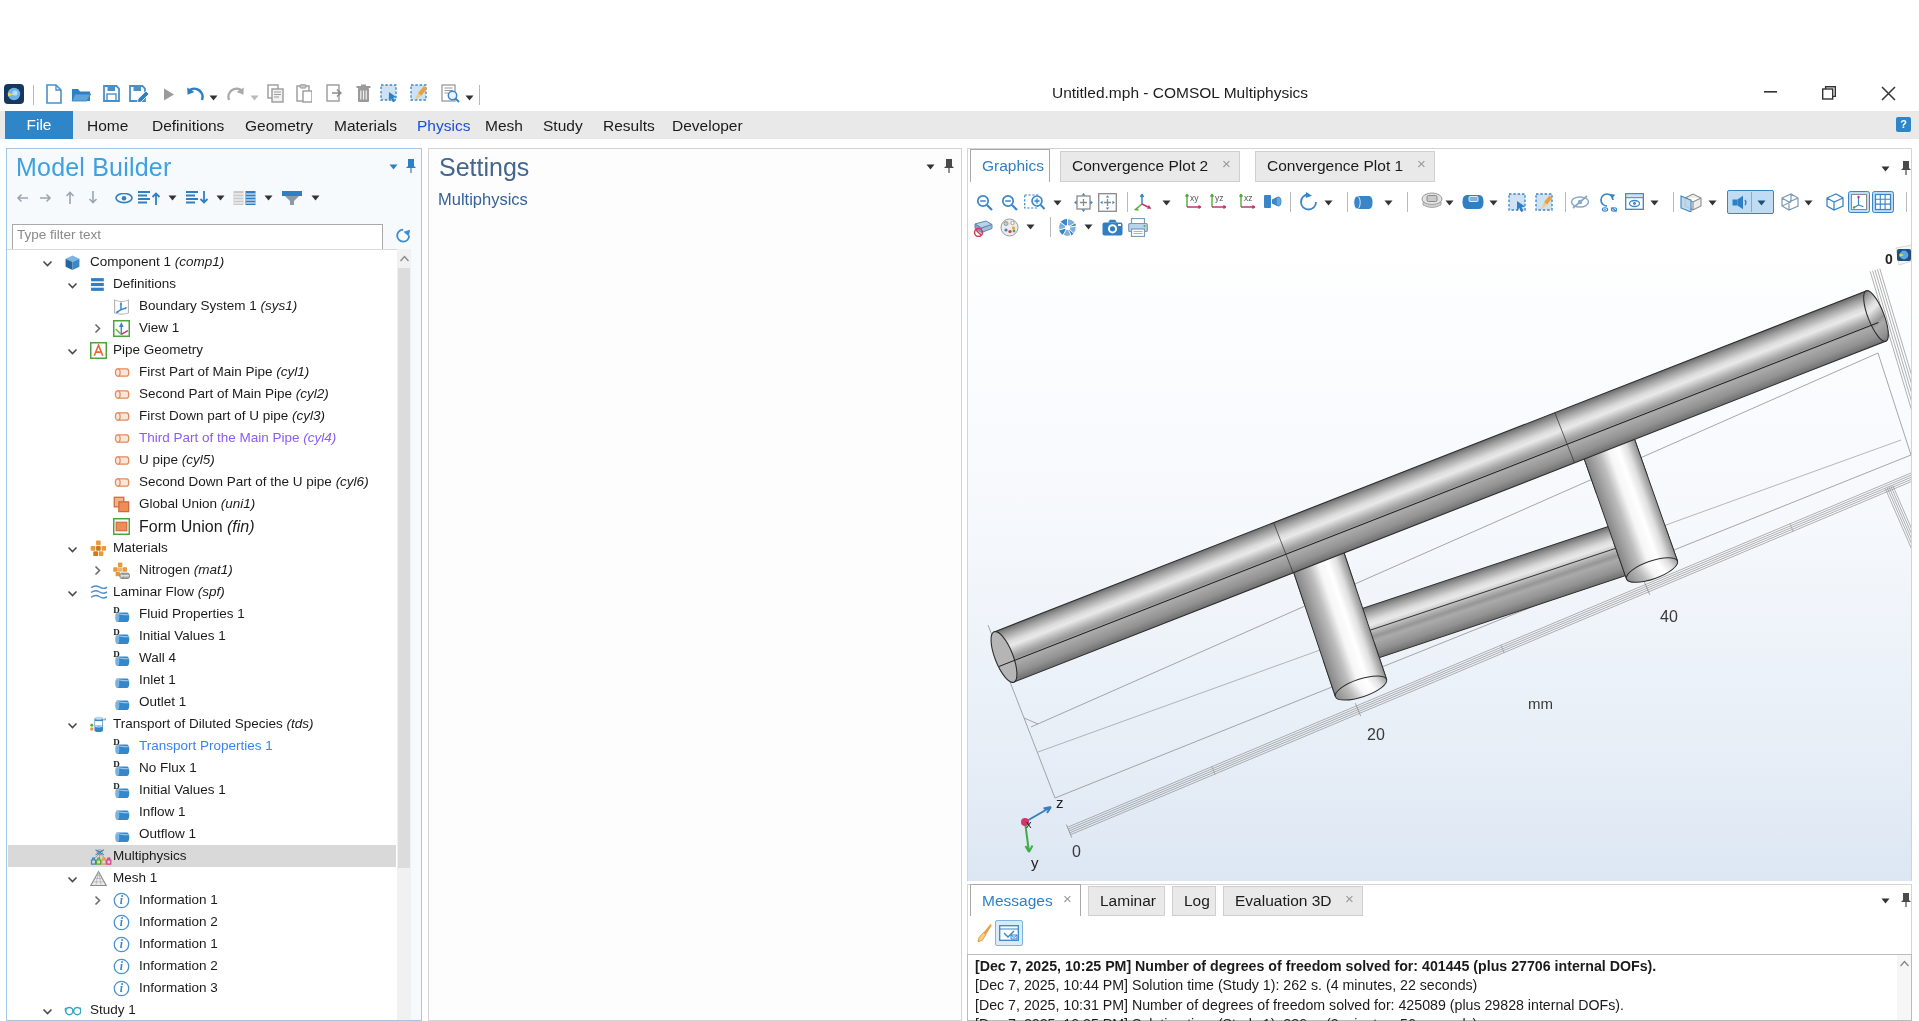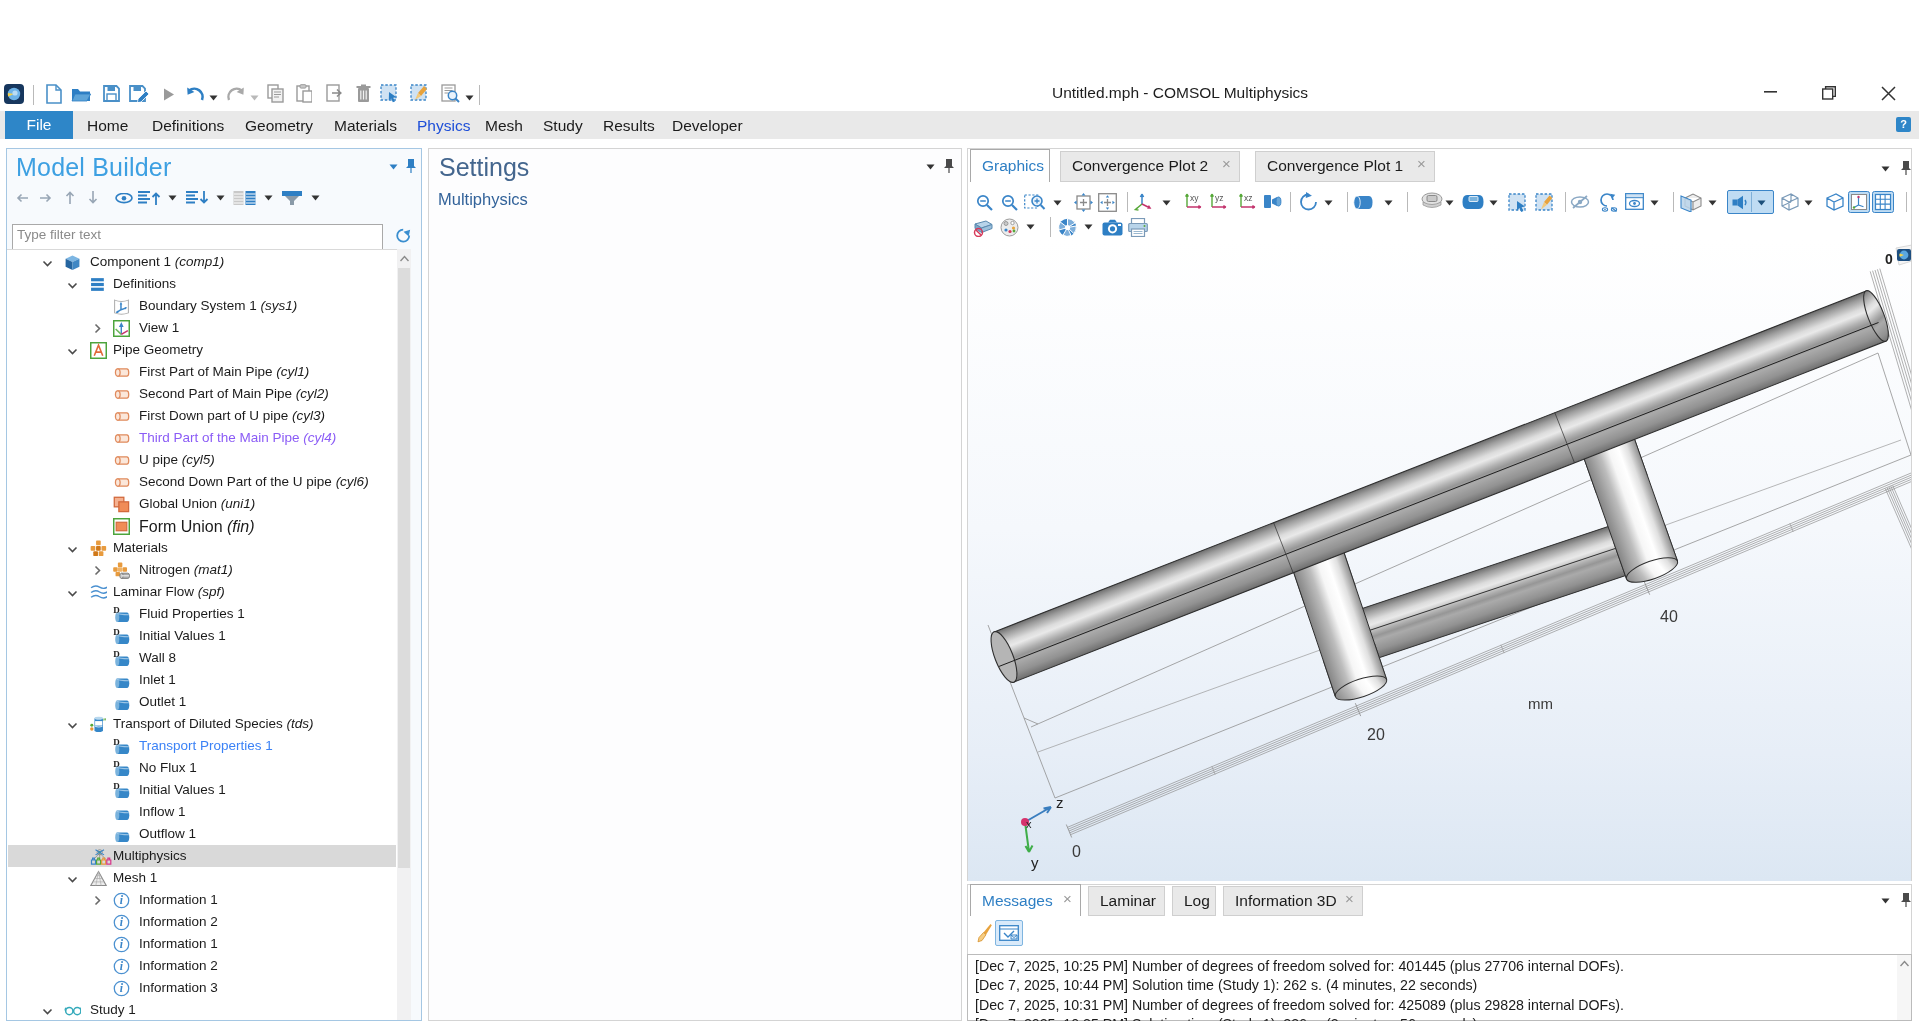--- a/index.html
+++ b/index.html
@@ -306,21 +306,21 @@
     <path d="M3.2 6.6 Q5.6 8.2 15.2 8.2" stroke="#9cc6e6" stroke-width="1.1" fill="none"></path>
     <text x="0.2" y="6.6" font-size="8.5" font-weight="bold" fill="#222" font-family="Liberation Serif">D</text>
   </svg>
 <div style="position:absolute;left:139px;top:628px;font-size:13.5px;color:#1b1b1b;font-weight:normal;white-space:nowrap;">Initial Values 1</div>
 <svg style="position:absolute;left:113px;top:650px" width="17" height="17" viewBox="0 0 16 16">
     <path d="M4 6.2 L13 6.2 Q15.3 6.2 15.3 10.6 Q15.3 15 13 15 L4 15 Z" fill="#3687c8"></path>
     <ellipse cx="4" cy="10.6" rx="1.9" ry="4.4" fill="#7ab3dd"></ellipse>
     <path d="M3.2 6.6 Q5.6 8.2 15.2 8.2" stroke="#9cc6e6" stroke-width="1.1" fill="none"></path>
     <text x="0.2" y="6.6" font-size="8.5" font-weight="bold" fill="#222" font-family="Liberation Serif">D</text>
   </svg>
-<div style="position:absolute;left:139px;top:650px;font-size:13.5px;color:#1b1b1b;font-weight:normal;white-space:nowrap;">Wall 8</div>
+<div style="position:absolute;left:139px;top:650px;font-size:13.5px;color:#1b1b1b;font-weight:normal;white-space:nowrap;">Wall 4</div>
 <svg style="position:absolute;left:113px;top:672px" width="17" height="17" viewBox="0 0 16 16">
     <path d="M4 6.2 L13 6.2 Q15.3 6.2 15.3 10.6 Q15.3 15 13 15 L4 15 Z" fill="#3687c8"></path>
     <ellipse cx="4" cy="10.6" rx="1.9" ry="4.4" fill="#7ab3dd"></ellipse>
     <path d="M3.2 6.6 Q5.6 8.2 15.2 8.2" stroke="#9cc6e6" stroke-width="1.1" fill="none"></path>
   </svg>
 <div style="position:absolute;left:139px;top:672px;font-size:13.5px;color:#1b1b1b;font-weight:normal;white-space:nowrap;">Inlet 1</div>
 <svg style="position:absolute;left:113px;top:694px" width="17" height="17" viewBox="0 0 16 16">
     <path d="M4 6.2 L13 6.2 Q15.3 6.2 15.3 10.6 Q15.3 15 13 15 L4 15 Z" fill="#3687c8"></path>
     <ellipse cx="4" cy="10.6" rx="1.9" ry="4.4" fill="#7ab3dd"></ellipse>
     <path d="M3.2 6.6 Q5.6 8.2 15.2 8.2" stroke="#9cc6e6" stroke-width="1.1" fill="none"></path>
@@ -774,39 +774,39 @@
   </svg>
 <div class="a" style="left:967px;top:884px;width:945px;height:137px;background:#fff;border:1px solid #d4d4d4"></div>
 <div class="a" style="left:970px;top:884px;width:111px;height:32px;background:#fff;border:1px solid #a9a9a9;border-bottom:none;z-index:3"></div>
 <div style="position:absolute;left:982px;top:892px;font-size:15.5px;color:#2e7fc4;font-weight:normal;white-space:nowrap;z-index:4" style2="">Messages</div>
 <div style="position:absolute;left:1063px;top:890px;font-size:15px;color:#9a9a9a;font-weight:normal;white-space:nowrap;z-index:4">×</div>
 <div class="a" style="left:1088px;top:886px;width:77px;height:30px;background:#e9e9e9;border:1px solid #cfcfcf;z-index:2"></div>
 <div style="position:absolute;left:1100px;top:892px;font-size:15.5px;color:#1b1b1b;font-weight:normal;white-space:nowrap;z-index:4" style2="">Laminar</div>
 <div class="a" style="left:1172px;top:886px;width:44px;height:30px;background:#e9e9e9;border:1px solid #cfcfcf;z-index:2"></div>
 <div style="position:absolute;left:1184px;top:892px;font-size:15.5px;color:#1b1b1b;font-weight:normal;white-space:nowrap;z-index:4" style2="">Log</div>
 <div class="a" style="left:1223px;top:886px;width:140px;height:30px;background:#e9e9e9;border:1px solid #cfcfcf;z-index:2"></div>
-<div style="position:absolute;left:1235px;top:892px;font-size:15.5px;color:#1b1b1b;font-weight:normal;white-space:nowrap;z-index:4" style2="">Information 3D</div>
+<div style="position:absolute;left:1235px;top:892px;font-size:15.5px;color:#1b1b1b;font-weight:normal;white-space:nowrap;z-index:4" style2="">Evaluation 3D</div>
 <div style="position:absolute;left:1345px;top:890px;font-size:15px;color:#9a9a9a;font-weight:normal;white-space:nowrap;z-index:4">×</div>
 <svg style="position:absolute;left:1881px;top:898px" width="9" height="6">
     <path d="M0.5 0.5 L8.5 0.5 L4.5 5.5 Z" fill="#333"></path>
   </svg>
 <svg style="position:absolute;left:1900px;top:892px" width="12" height="16">
     <path d="M3 1 L9 1 L9 8 L11 10 L6.6 10 L6.6 15 L5.4 15 L5.4 10 L1 10 L3 8 Z" fill="#4a4a4a"></path>
   </svg>
 <svg style="position:absolute;left:974px;top:923px" width="18" height="20">
     <path d="M16.5 1 L9.5 9.5 L12 11.7 L17.8 2.2 Z" fill="#e8a33d"></path>
     <path d="M9.5 9.5 L12 11.7 L8 17.5 L4 18.8 L5 14.5 Z" fill="#f5cd84" stroke="#d89028" stroke-width="0.8"></path>
   </svg>
 <div class="a" style="left:995px;top:920px;width:28px;height:26px;background:#d9eafa;border:1px solid #7fb5e0;border-radius:2px"></div>
 <svg style="position:absolute;left:999px;top:925px" width="20" height="16">
     <rect x="0.7" y="0.7" width="18.6" height="14.6" fill="#fff" stroke="#3a85c8" stroke-width="1.3"></rect>
     <path d="M1 4 h18" stroke="#3a85c8" stroke-width="1"></path>
     <path d="M5 8 L9 12 L15 6" fill="none" stroke="#3a85c8" stroke-width="1.4"></path>
     <path d="M12 10 h6 v4 h-6 Z M12 10 L15 12.5 L18 10" fill="#eaf3fb" stroke="#3a85c8" stroke-width="1"></path>
   </svg>
 <div class="a" style="left:967px;top:954px;width:945px;height:67px;background:#fff;border:1px solid #bbbbbb"></div>
-<div style="position:absolute;left:975px;top:958.0px;font-size:14.2px;color:#1b1b1b;font-weight:normal;white-space:nowrap;">[Dec 7, 2025, 10:25 PM] Number of degrees of freedom solved for: 401445 (plus 27706 internal DOFs).</div>
+<div style="position:absolute;left:975px;top:958.0px;font-size:14.2px;color:#1b1b1b;font-weight:bold;white-space:nowrap;">[Dec 7, 2025, 10:25 PM] Number of degrees of freedom solved for: 401445 (plus 27706 internal DOFs).</div>
 <div style="position:absolute;left:975px;top:977.3px;font-size:14.2px;color:#1b1b1b;font-weight:normal;white-space:nowrap;">[Dec 7, 2025, 10:44 PM] Solution time (Study 1): 262 s. (4 minutes, 22 seconds)</div>
 <div style="position:absolute;left:975px;top:996.6px;font-size:14.2px;color:#1b1b1b;font-weight:normal;white-space:nowrap;">[Dec 7, 2025, 10:31 PM] Number of degrees of freedom solved for: 425089 (plus 29828 internal DOFs).</div>
 <div style="position:absolute;left:975px;top:1015.9px;font-size:14.2px;color:#1b1b1b;font-weight:normal;white-space:nowrap;">[Dec 7, 2025, 10:35 PM] Solution time (Study 1): 236 s. (3 minutes, 56 seconds)</div>
 <div class="a" style="left:1897px;top:955px;width:14px;height:65px;background:#f6f6f6"></div>
 <svg style="position:absolute;left:1900px;top:960px" width="9" height="8">
     <path d="M0.5 6 L4.5 1.5 L8.5 6" fill="none" stroke="#8a8a8a" stroke-width="1.4"></path>
   </svg>
 </body></html>

